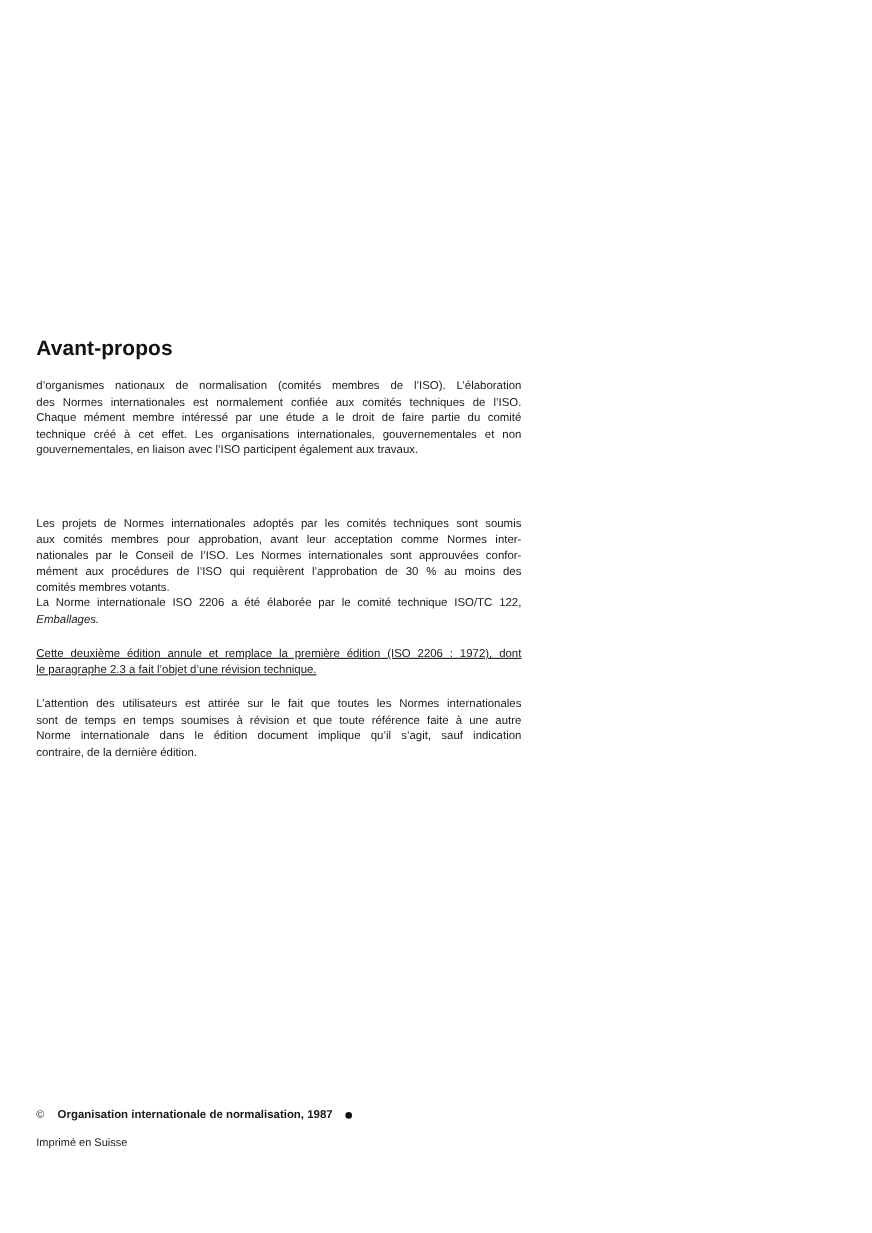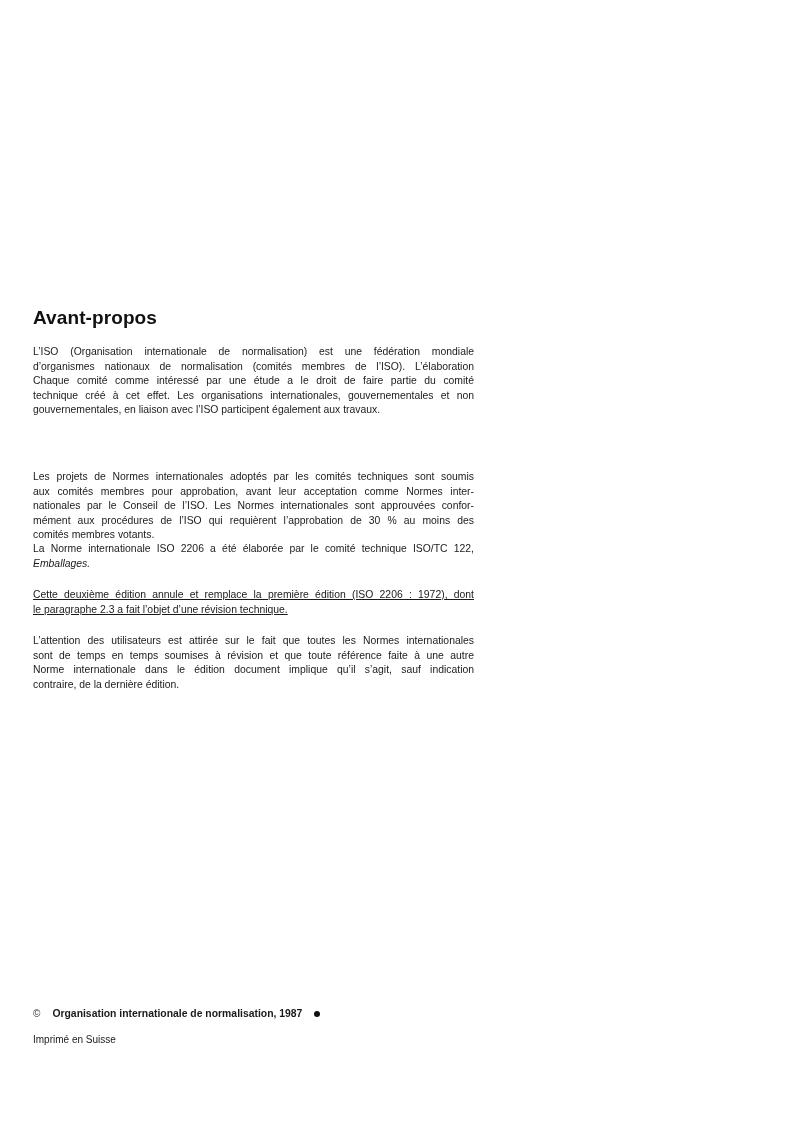--- a/index.html
+++ b/index.html
@@ -24,23 +24,23 @@
     em { font-style: italic; }
   </style>
 </head>
 <body>
 
 <div class="page">
   <h1 class="title">Avant-propos</h1>
 
   <div class="body-block p1">
     <p class="para">
-      <span class="line">L’ISO (Organisation internationale de normalisation) est une fédération mondiale</span>
       <span class="line">d’organismes nationaux de normalisation (comités membres de l’ISO). L’élaboration</span>
-      <span class="line">Chaque comité comme intéressé par une étude a le droit de faire partie du comité</span>
+      <span class="line">des Normes internationales est normalement confiée aux comités techniques de l’ISO.</span>
+      <span class="line">Chaque mément membre intéressé par une étude a le droit de faire partie du comité</span>
       <span class="line">technique créé à cet effet. Les organisations internationales, gouvernementales et non</span>
       <span class="line last">gouvernementales, en liaison avec l’ISO participent également aux travaux.</span>
     </p>
   </div>
 
   <div class="body-block p2">
     <p class="para">
       <span class="line">Les projets de Normes internationales adoptés par les comités techniques sont soumis</span>
       <span class="line">aux comités membres pour approbation, avant leur acceptation comme Normes inter-</span>
       <span class="line">nationales par le Conseil de l’ISO. Les Normes internationales sont approuvées confor-</span>

